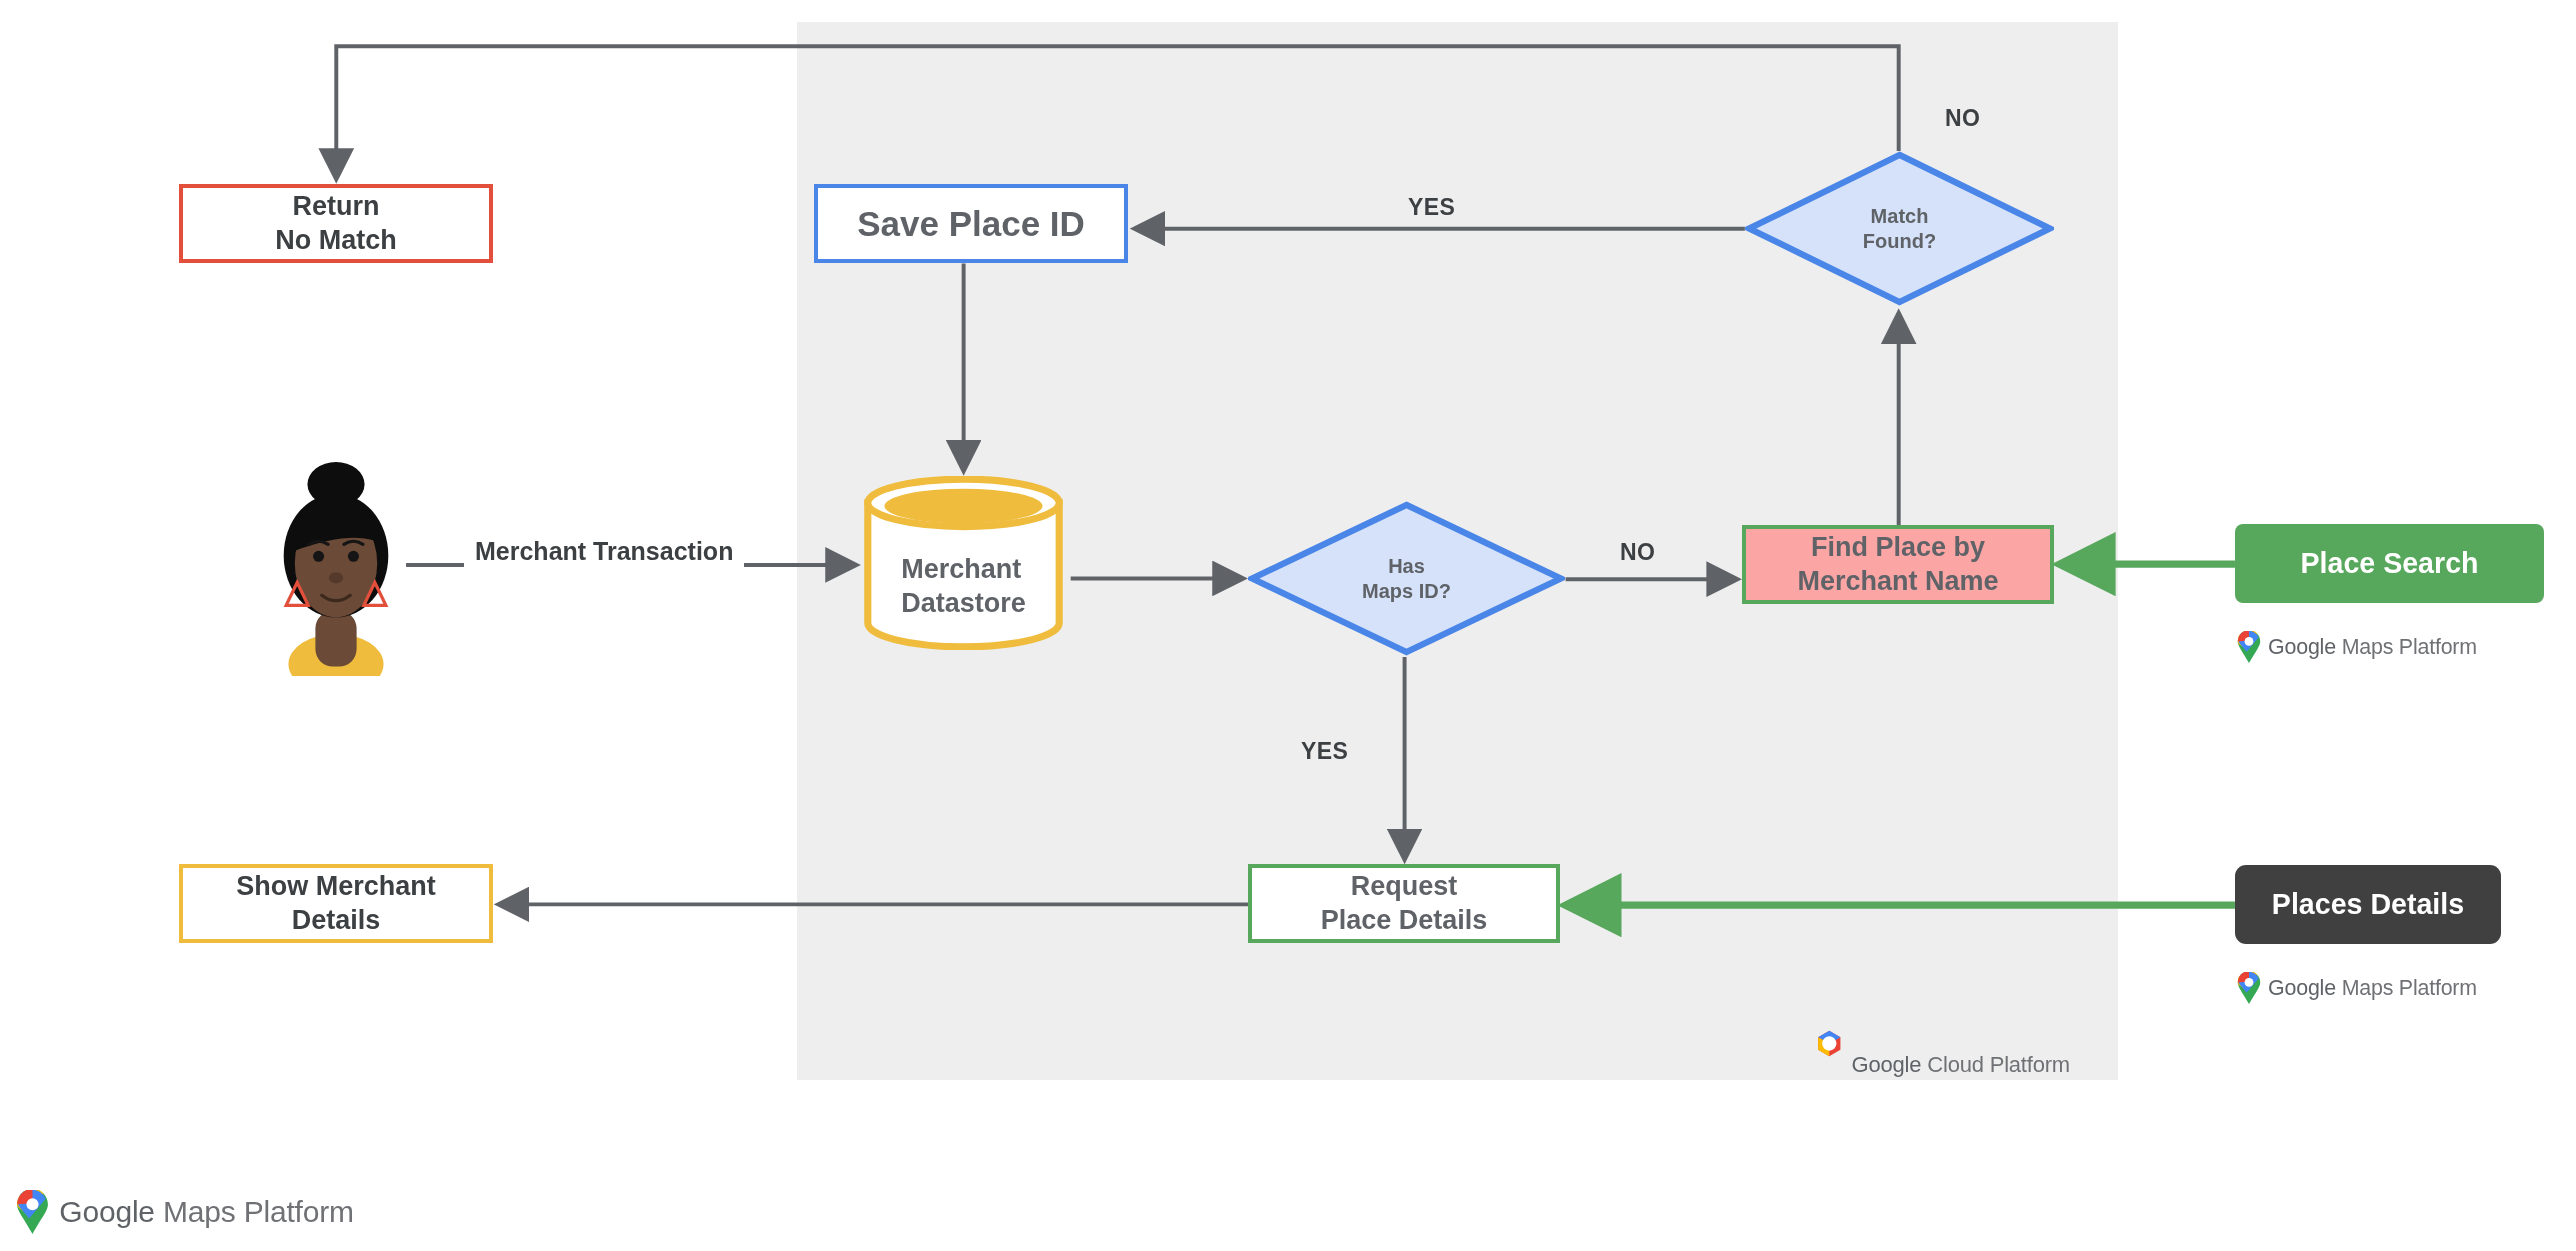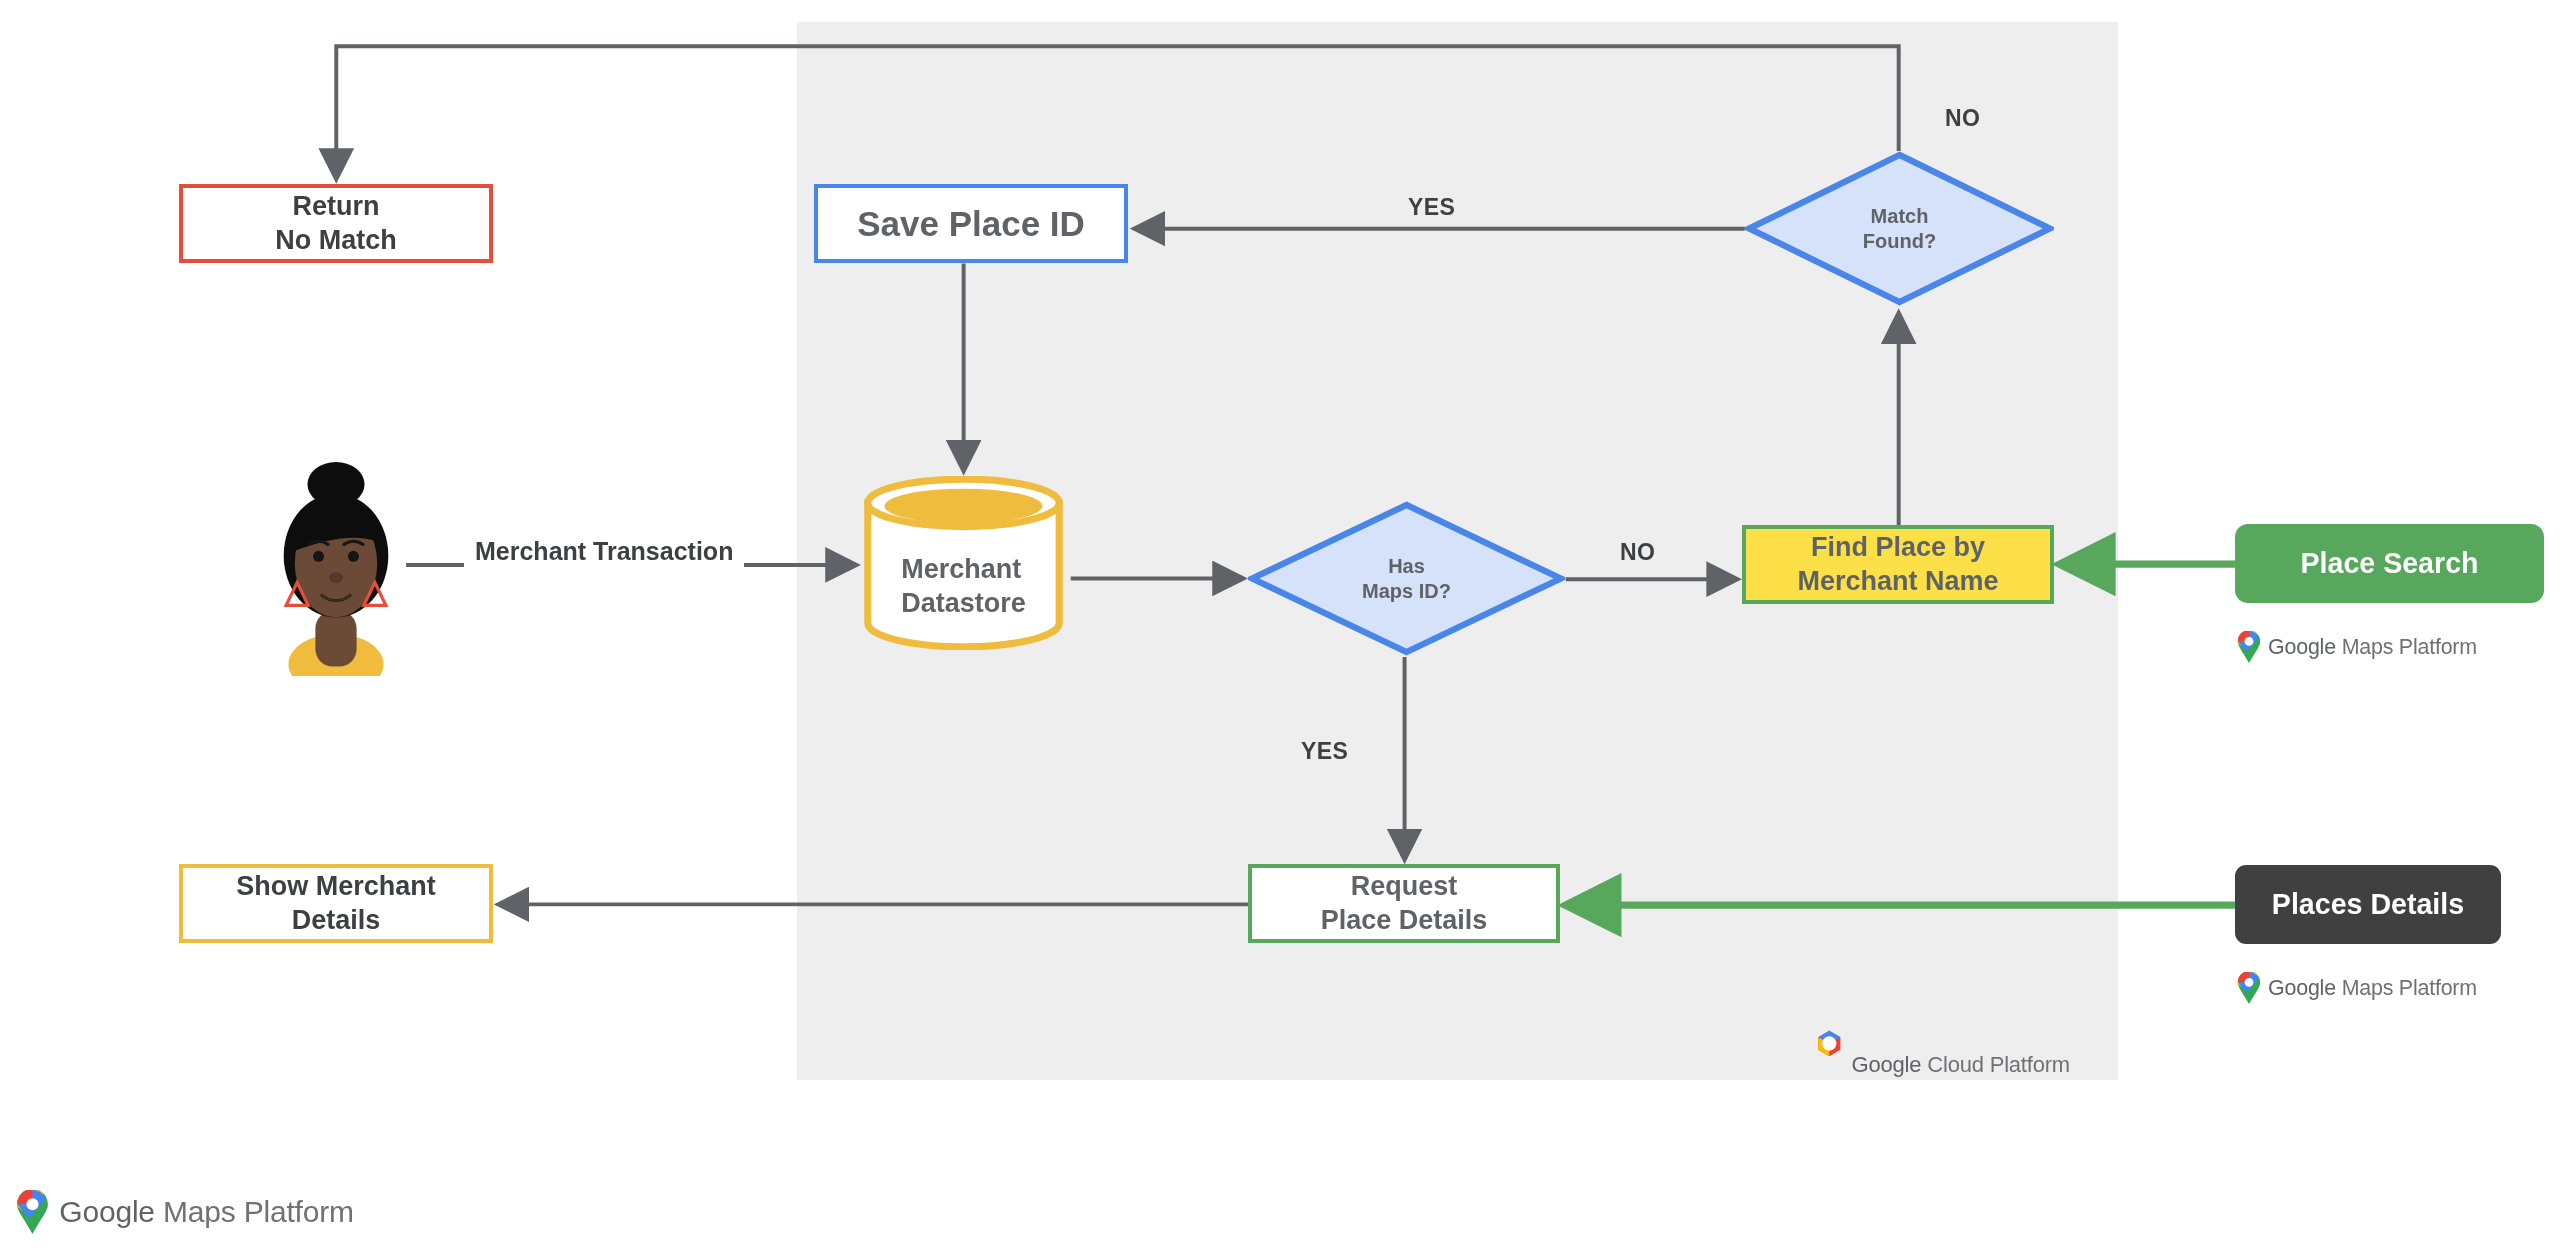--- a/index.html
+++ b/index.html
@@ -39,32 +39,32 @@
     background:#ffffff; border: 4.8px solid #4A86E8;
     font-size: 35px;
   }
   .box-show {
     left: 179px; top: 864px; width: 314px; height: 79px;
     background:#ffffff; border: 4.8px solid #EFBC3E;
     font-size: 27px; color:#3c4043;
   }
   .box-find {
     left: 1742px; top: 525px; width: 312px; height: 79px;
-    background:#fde047; border: 4.8px solid #57A75C;
+    background:#fca5a5; border: 4.8px solid #57A75C;
     font-size: 27px;
   }
   .box-request {
     left: 1248px; top: 864px; width: 312px; height: 79px;
     background:#ffffff; border: 4.8px solid #57A75C;
     font-size: 27px;
   }
   .box-gms {
     left: 2235px; top: 524px; width: 309px; height: 79px;
     background:#57A75C; color:#ffffff; font-size: 28.6px;
-    border-radius: 13px;
+    border-radius: 8px;
   }
   .box-gpd {
     left: 2235px; top: 865px; width: 266px; height: 79px;
     background:#404040; color:#ffffff; font-size: 28.6px;
     border-radius: 11px;
   }
 
   .diamond-wrap { position: absolute; }
   .diamond-wrap .dlabel {
     position: absolute; left:0; top:0; width:100%; height:100%;

